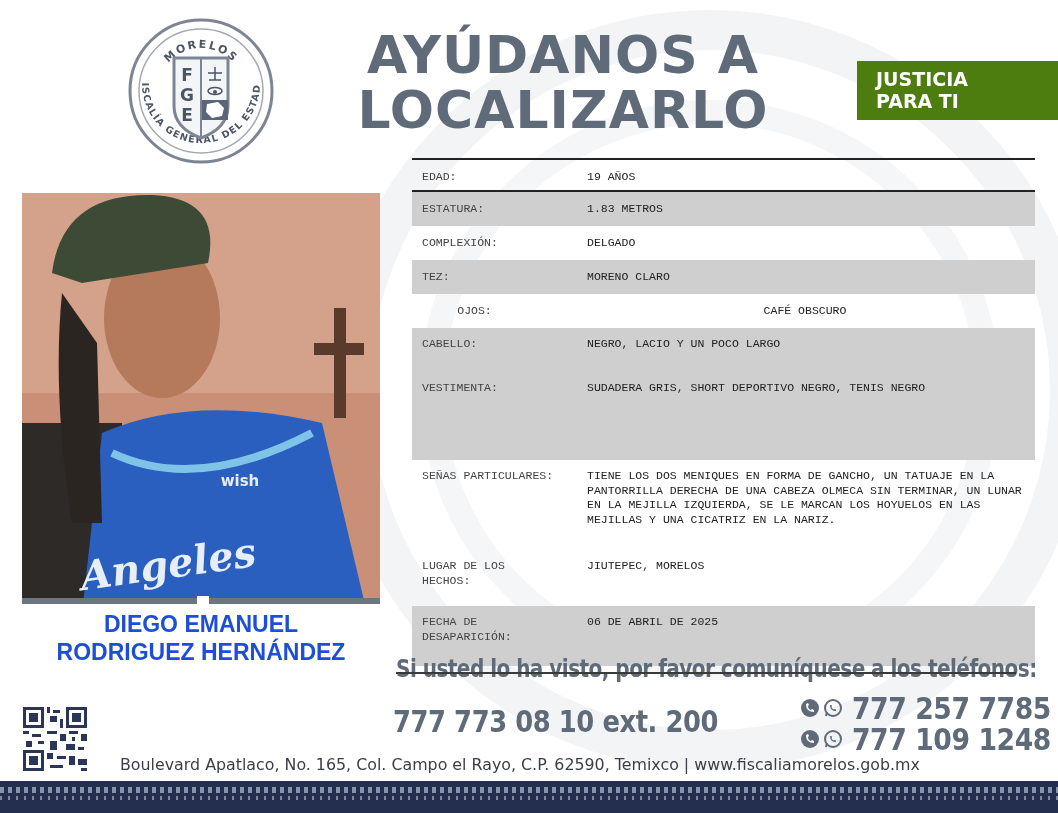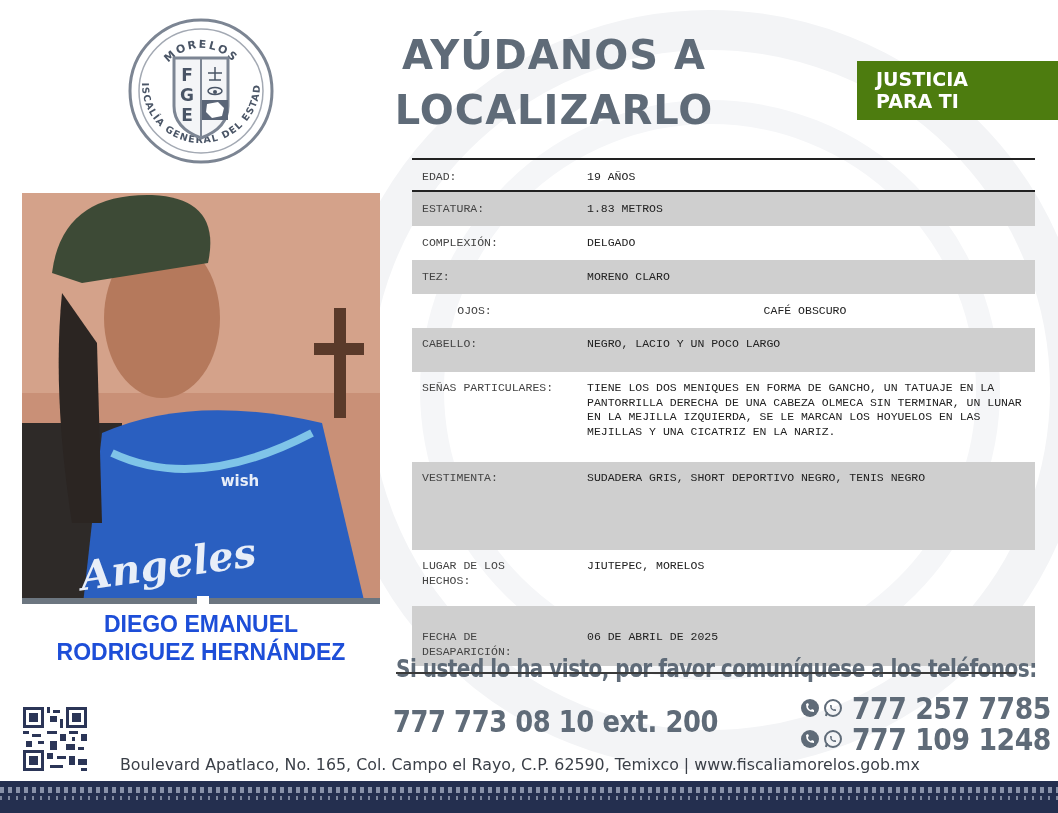--- a/index.html
+++ b/index.html
@@ -5,21 +5,21 @@
     * { box-sizing: border-box; margin: 0; padding: 0; }
     html, body { width: 1058px; height: 813px; overflow: hidden; background: #ffffff; }
     body { position: relative; font-family: "Liberation Sans", sans-serif; color: #1a1a1a; }
 
     
     .watermark { position: absolute; left: 330px; top: 10px; width: 760px; height: 760px; border-radius: 50%; border: 40px solid #f3f4f6; z-index: 0; }
     .watermark2 { position: absolute; left: 420px; top: 100px; width: 580px; height: 580px; border-radius: 50%; border: 24px solid #f5f6f8; z-index: 0; }
 
     .logo { position: absolute; left: 128px; top: 18px; width: 146px; height: 146px; z-index: 2; }
 
-    .title { position: absolute; left: 339px; top: 28px; width: 430px; z-index: 2; color: #5f6b78; font-family: "DejaVu Sans", sans-serif; font-weight: bold; font-size: 40px; line-height: 55px; text-align: center; letter-spacing: 1px; }
+    .title { position: absolute; left: 348px; top: 28px; width: 430px; z-index: 2; color: #5f6b78; font-family: "DejaVu Sans", sans-serif; font-weight: bold; font-size: 52px; line-height: 55px; text-align: center; letter-spacing: 1px; }
 
     .badge { position: absolute; left: 857px; top: 61px; width: 201px; height: 59px; background: #4d7c0f; color: #ffffff; z-index: 2; padding: 7px 0 0 19px; font-family: "DejaVu Sans", sans-serif; font-weight: bold; font-size: 19px; line-height: 22px; }
 
     .photo { position: absolute; left: 22px; top: 193px; width: 358px; height: 411px; z-index: 2; overflow: hidden; background: linear-gradient(160deg, #d8a58c 0%, #c58a70 40%, #a36c55 100%); }
     .photo .bar { position: absolute; left: 0; bottom: 0; width: 100%; height: 6px; background: #6c7680; }
     .photo .bar-gap { position: absolute; left: 175px; bottom: 0; width: 12px; height: 8px; background: #fff; }
 
     .name { position: absolute; left: 22px; top: 610px; width: 358px; z-index: 2; text-align: center; font-weight: bold; font-size: 23px; line-height: 28px; color: #1d4ed8; font-family: "Liberation Sans", sans-serif; }
 
     .table { position: absolute; left: 412px; top: 158px; width: 623px; z-index: 2; border-top: 2px solid #222; }
@@ -133,33 +133,33 @@
       <div class="value">MORENO CLARO</div>
     </div>
     <div class="row" style="height: 34px; padding-top: 10px; text-align: center;">
       <div class="label" style="white-space: normal; width: 175px; padding-right: 60px;">OJOS:</div>
       <div class="value">CAFÉ OBSCURO</div>
     </div>
     <div class="row shade" style="height: 44px; padding-top: 9px;">
       <div class="label" style="white-space: normal; width: 175px; padding-right: 60px;">CABELLO:</div>
       <div class="value">NEGRO, LACIO Y UN POCO LARGO</div>
     </div>
+    <div class="row shade" style="height: 88px; padding-top: 9px;">
+      <div class="label" style="white-space: normal; width: 175px; padding-right: 60px;">VESTIMENTA:</div>
+      <div class="value">SUDADERA GRIS, SHORT DEPORTIVO NEGRO, TENIS NEGRO</div>
+    </div>
     <div class="row" style="height: 90px; padding-top: 9px;">
       <div class="label" style="white-space: normal; width: 175px; padding-right: 0px;">SEÑAS PARTICULARES:</div>
       <div class="value">TIENE LOS DOS MENIQUES EN FORMA DE GANCHO, UN TATUAJE EN LA PANTORRILLA DERECHA DE UNA CABEZA OLMECA SIN TERMINAR, UN LUNAR EN LA MEJILLA IZQUIERDA, SE LE MARCAN LOS HOYUELOS EN LAS MEJILLAS Y UNA CICATRIZ EN LA NARIZ.</div>
     </div>
-    <div class="row shade" style="height: 88px; padding-top: 9px;">
-      <div class="label" style="white-space: normal; width: 175px; padding-right: 60px;">VESTIMENTA:</div>
-      <div class="value">SUDADERA GRIS, SHORT DEPORTIVO NEGRO, TENIS NEGRO</div>
-    </div>
     <div class="row" style="height: 56px; padding-top: 9px;">
       <div class="label" style="white-space: normal; width: 175px; padding-right: 60px;">LUGAR DE LOS HECHOS:</div>
       <div class="value">JIUTEPEC, MORELOS</div>
     </div>
-    <div class="row shade" style="height: 60px; padding-top: 24px;">
+    <div class="row shade" style="height: 60px; padding-top: 9px;">
       <div class="label" style="white-space: normal; width: 175px; padding-right: 60px;">FECHA DE DESAPARICIÓN:</div>
       <div class="value">06 DE ABRIL DE 2025</div>
     </div>
   </div>
 
 <div class="cta">Si usted lo ha visto, por favor comuníquese a los teléfonos:</div>
 <div class="cta-line"></div>
 
 <div class="phone-main">777 773 08 10 ext. 200</div>
 

